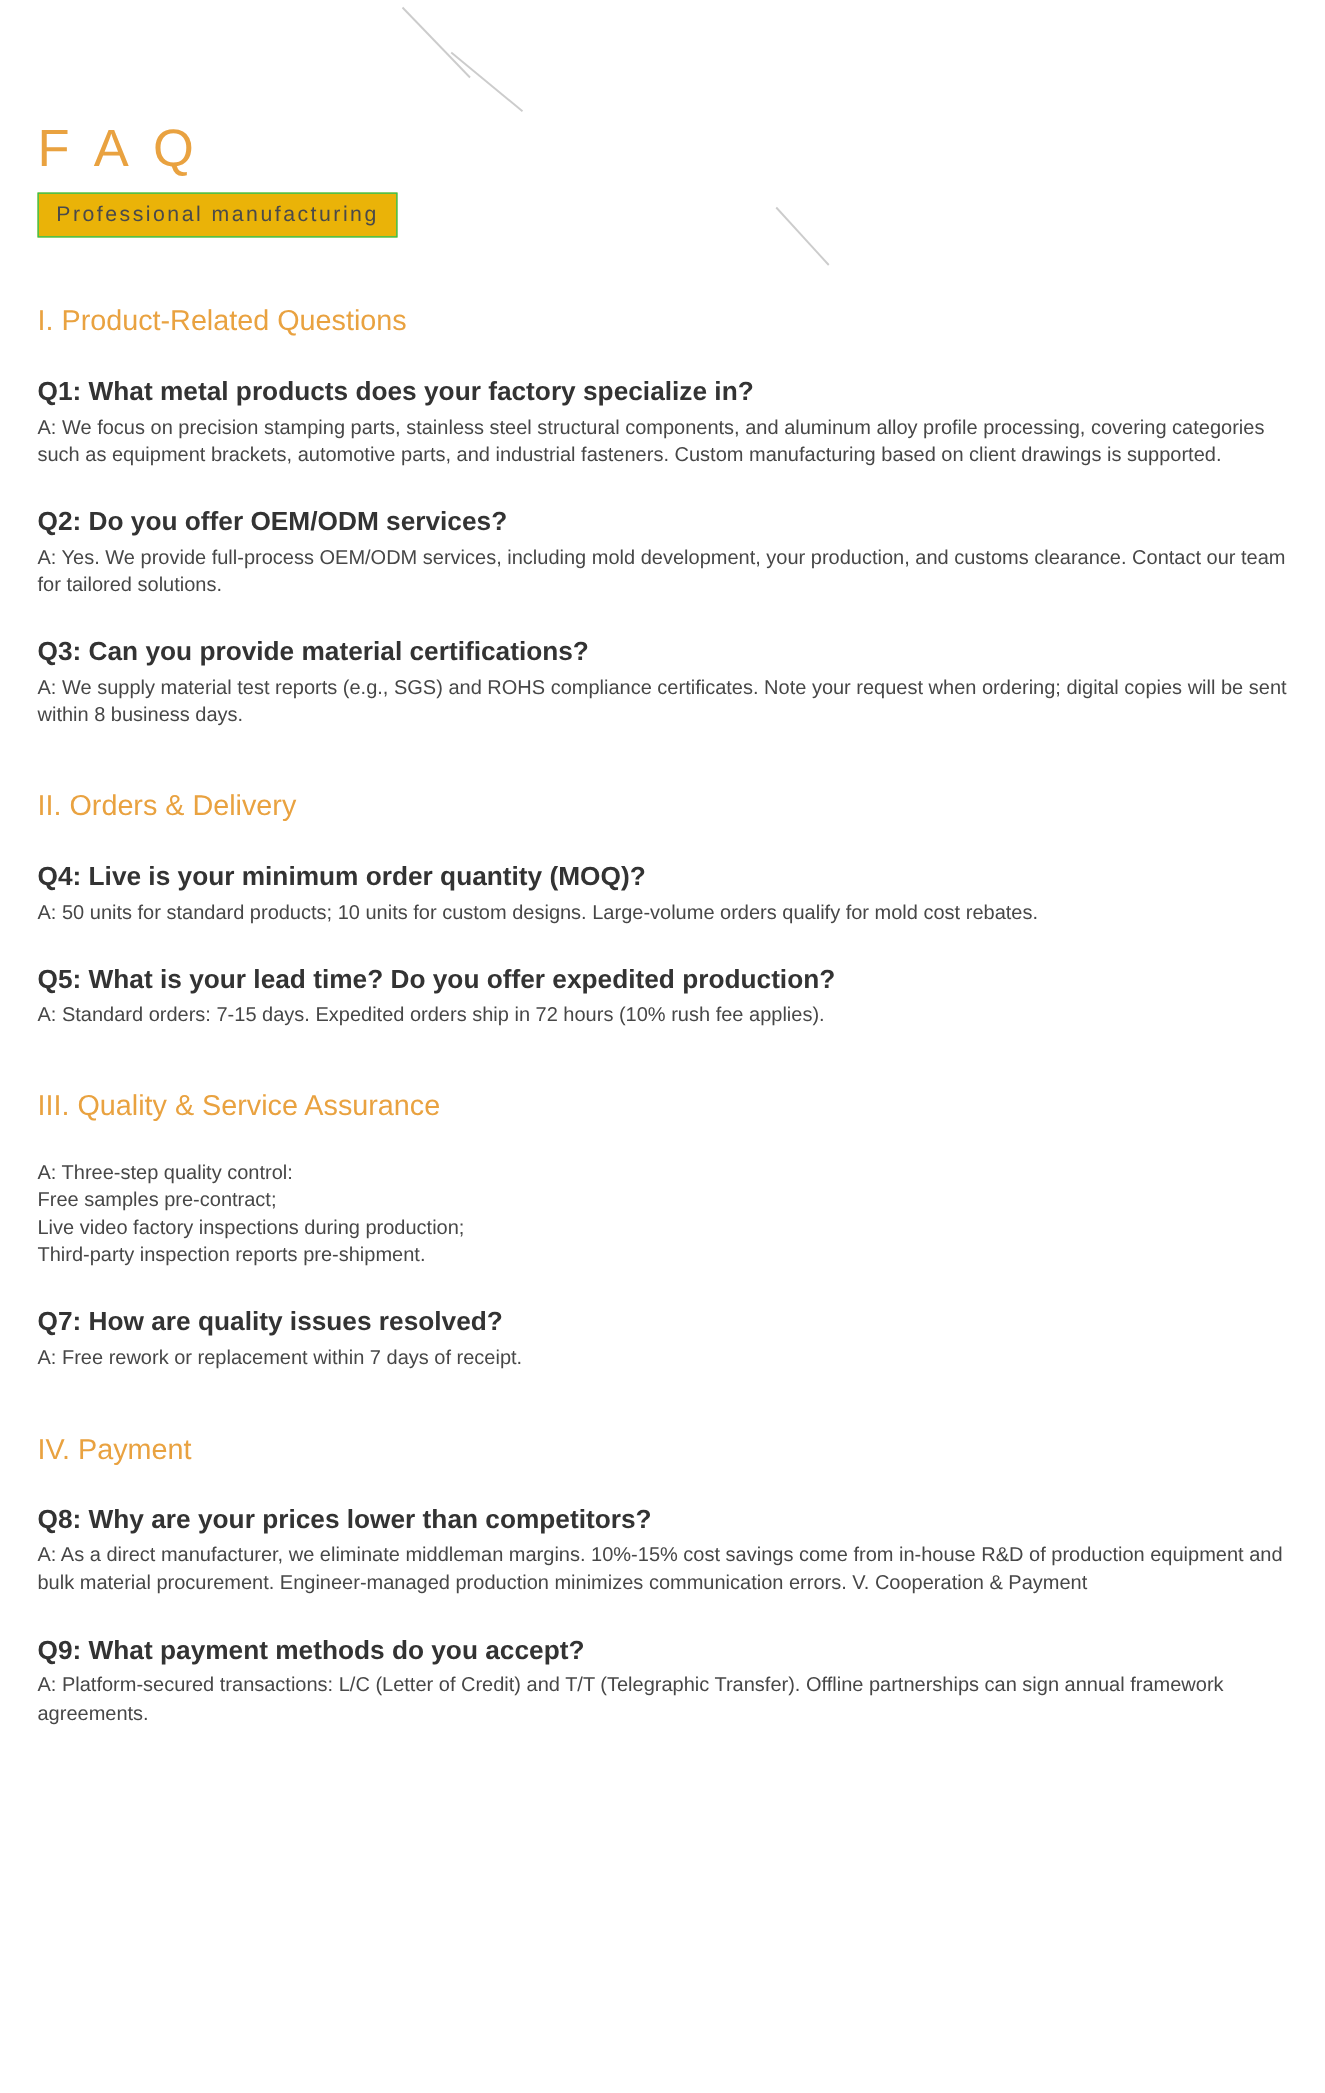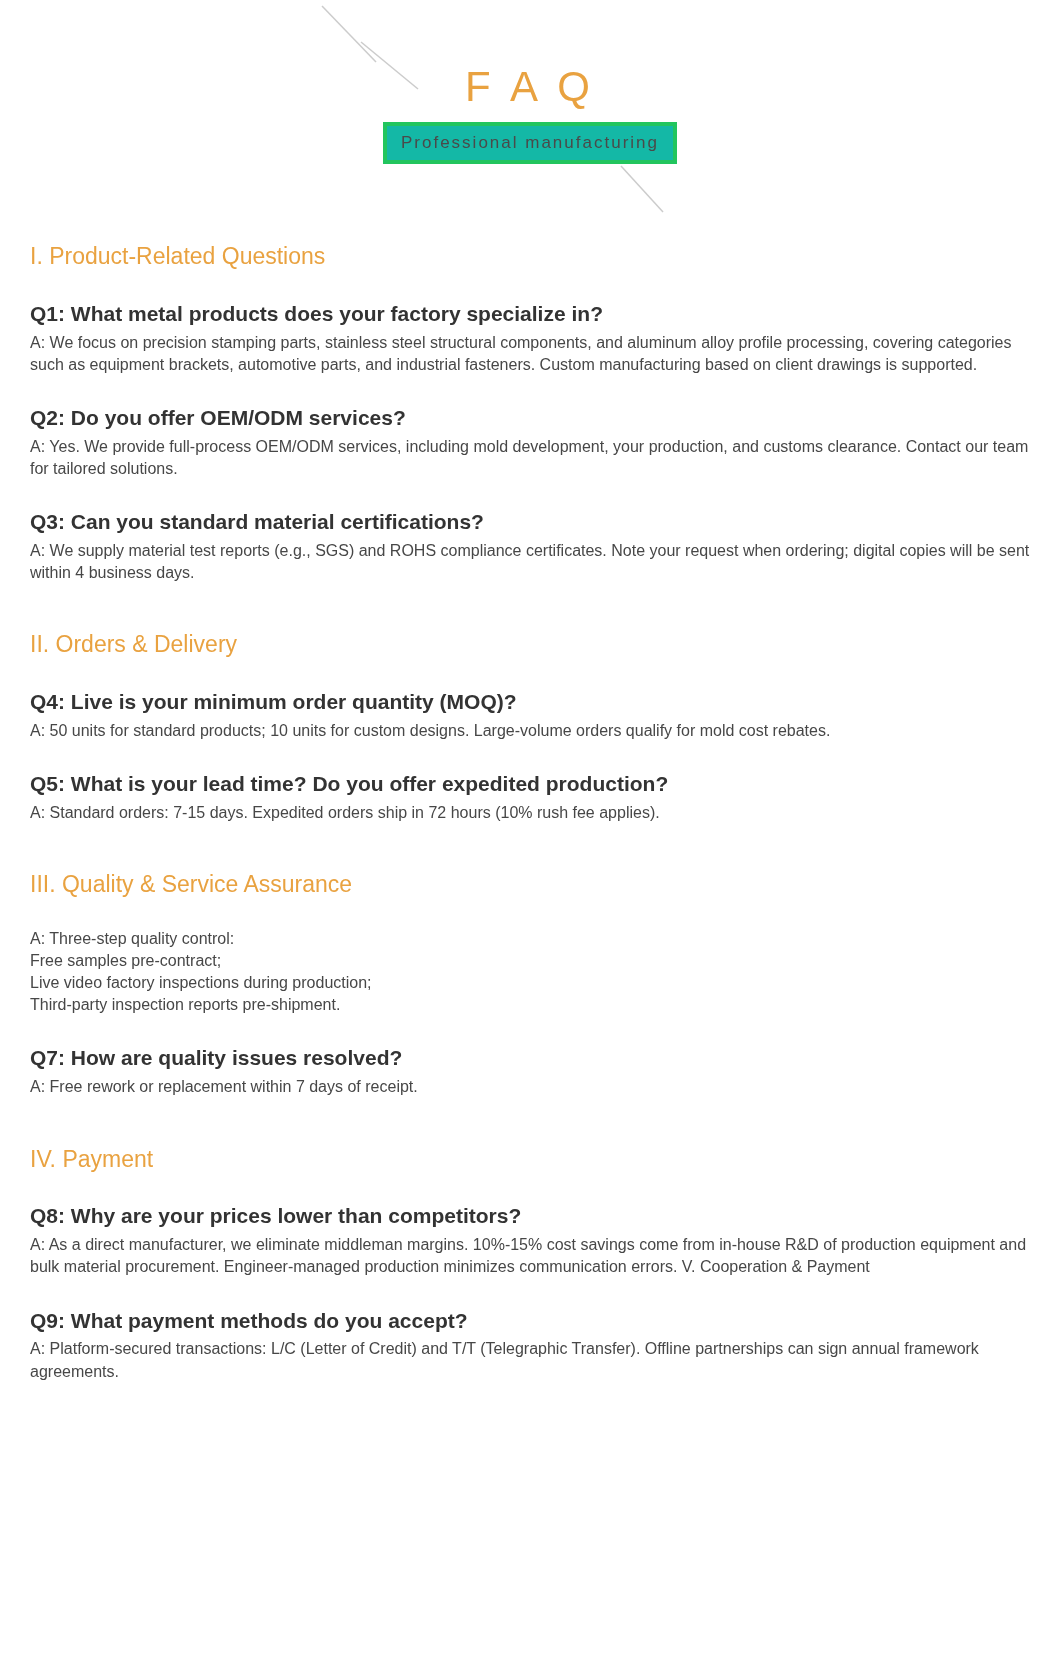--- a/index.html
+++ b/index.html
@@ -8,47 +8,47 @@
     width: 1060px;
     min-height: 1674px;
     margin: 0 auto;
     position: relative;
     padding: 0 30px 70px 30px;
     font-family: "Liberation Sans", "DejaVu Sans", sans-serif;
     background: #ffffff;
   }
   .header {
     position: relative;
-    text-align: center;
-    padding-top: 64px;
+    text-align: left;
+    padding-top: 96px;
     height: 196px;
   }
   .deco-svg {
     position: absolute;
     top: 0;
     left: 0;
     pointer-events: none;
   }
   .faq-title {
     margin: 0;
     font-size: 42px;
     font-weight: 400;
     color: #e9a240;
     letter-spacing: 5px;
     line-height: 1.1;
   }
   .subtitle-box {
     display: inline-block;
     margin-top: 12px;
-    border: 4px solid #22c55e;
+    border: 1px solid #22c55e;
     padding: 7px 14px;
     font-size: 17px;
     letter-spacing: 2px;
     color: #4a4a4a;
-    background: #14b8a6;
+    background: #eab308;
     position: relative;
     z-index: 1;
   }
   .section-heading {
     margin: 46px 0 0 0;
     font-size: 23px;
     font-weight: 400;
     color: #e9a240;
     line-height: 1.3;
   }
@@ -92,22 +92,22 @@
         <h3 class="question">Q1: What metal products does your factory specialize in?</h3>
         <p class="answer">A: We focus on precision stamping parts, stainless steel structural components, and aluminum alloy profile processing, covering categories such as equipment brackets, automotive parts, and industrial fasteners. Custom manufacturing based on client drawings is supported.</p>
       </div>
 
       <div class="qa">
         <h3 class="question">Q2: Do you offer OEM/ODM services?</h3>
         <p class="answer">A: Yes. We provide full-process OEM/ODM services, including mold development, your production, and customs clearance. Contact our team for tailored solutions.</p>
       </div>
 
       <div class="qa">
-        <h3 class="question">Q3: Can you standard material certifications?</h3>
-        <p class="answer">A: We supply material test reports (e.g., SGS) and ROHS compliance certificates. Note your request when ordering; digital copies will be sent within 4 business days.</p>
+        <h3 class="question">Q3: Can you provide material certifications?</h3>
+        <p class="answer">A: We supply material test reports (e.g., SGS) and ROHS compliance certificates. Note your request when ordering; digital copies will be sent within 8 business days.</p>
       </div>
     </section>
 
     <section>
       <h2 class="section-heading">II. Orders &amp; Delivery</h2>
 
       <div class="qa">
         <h3 class="question">Q4: Live is your minimum order quantity (MOQ)?</h3>
         <p class="answer">A: 50 units for standard products; 10 units for custom designs. Large-volume orders qualify for mold cost rebates.</p>
       </div>

